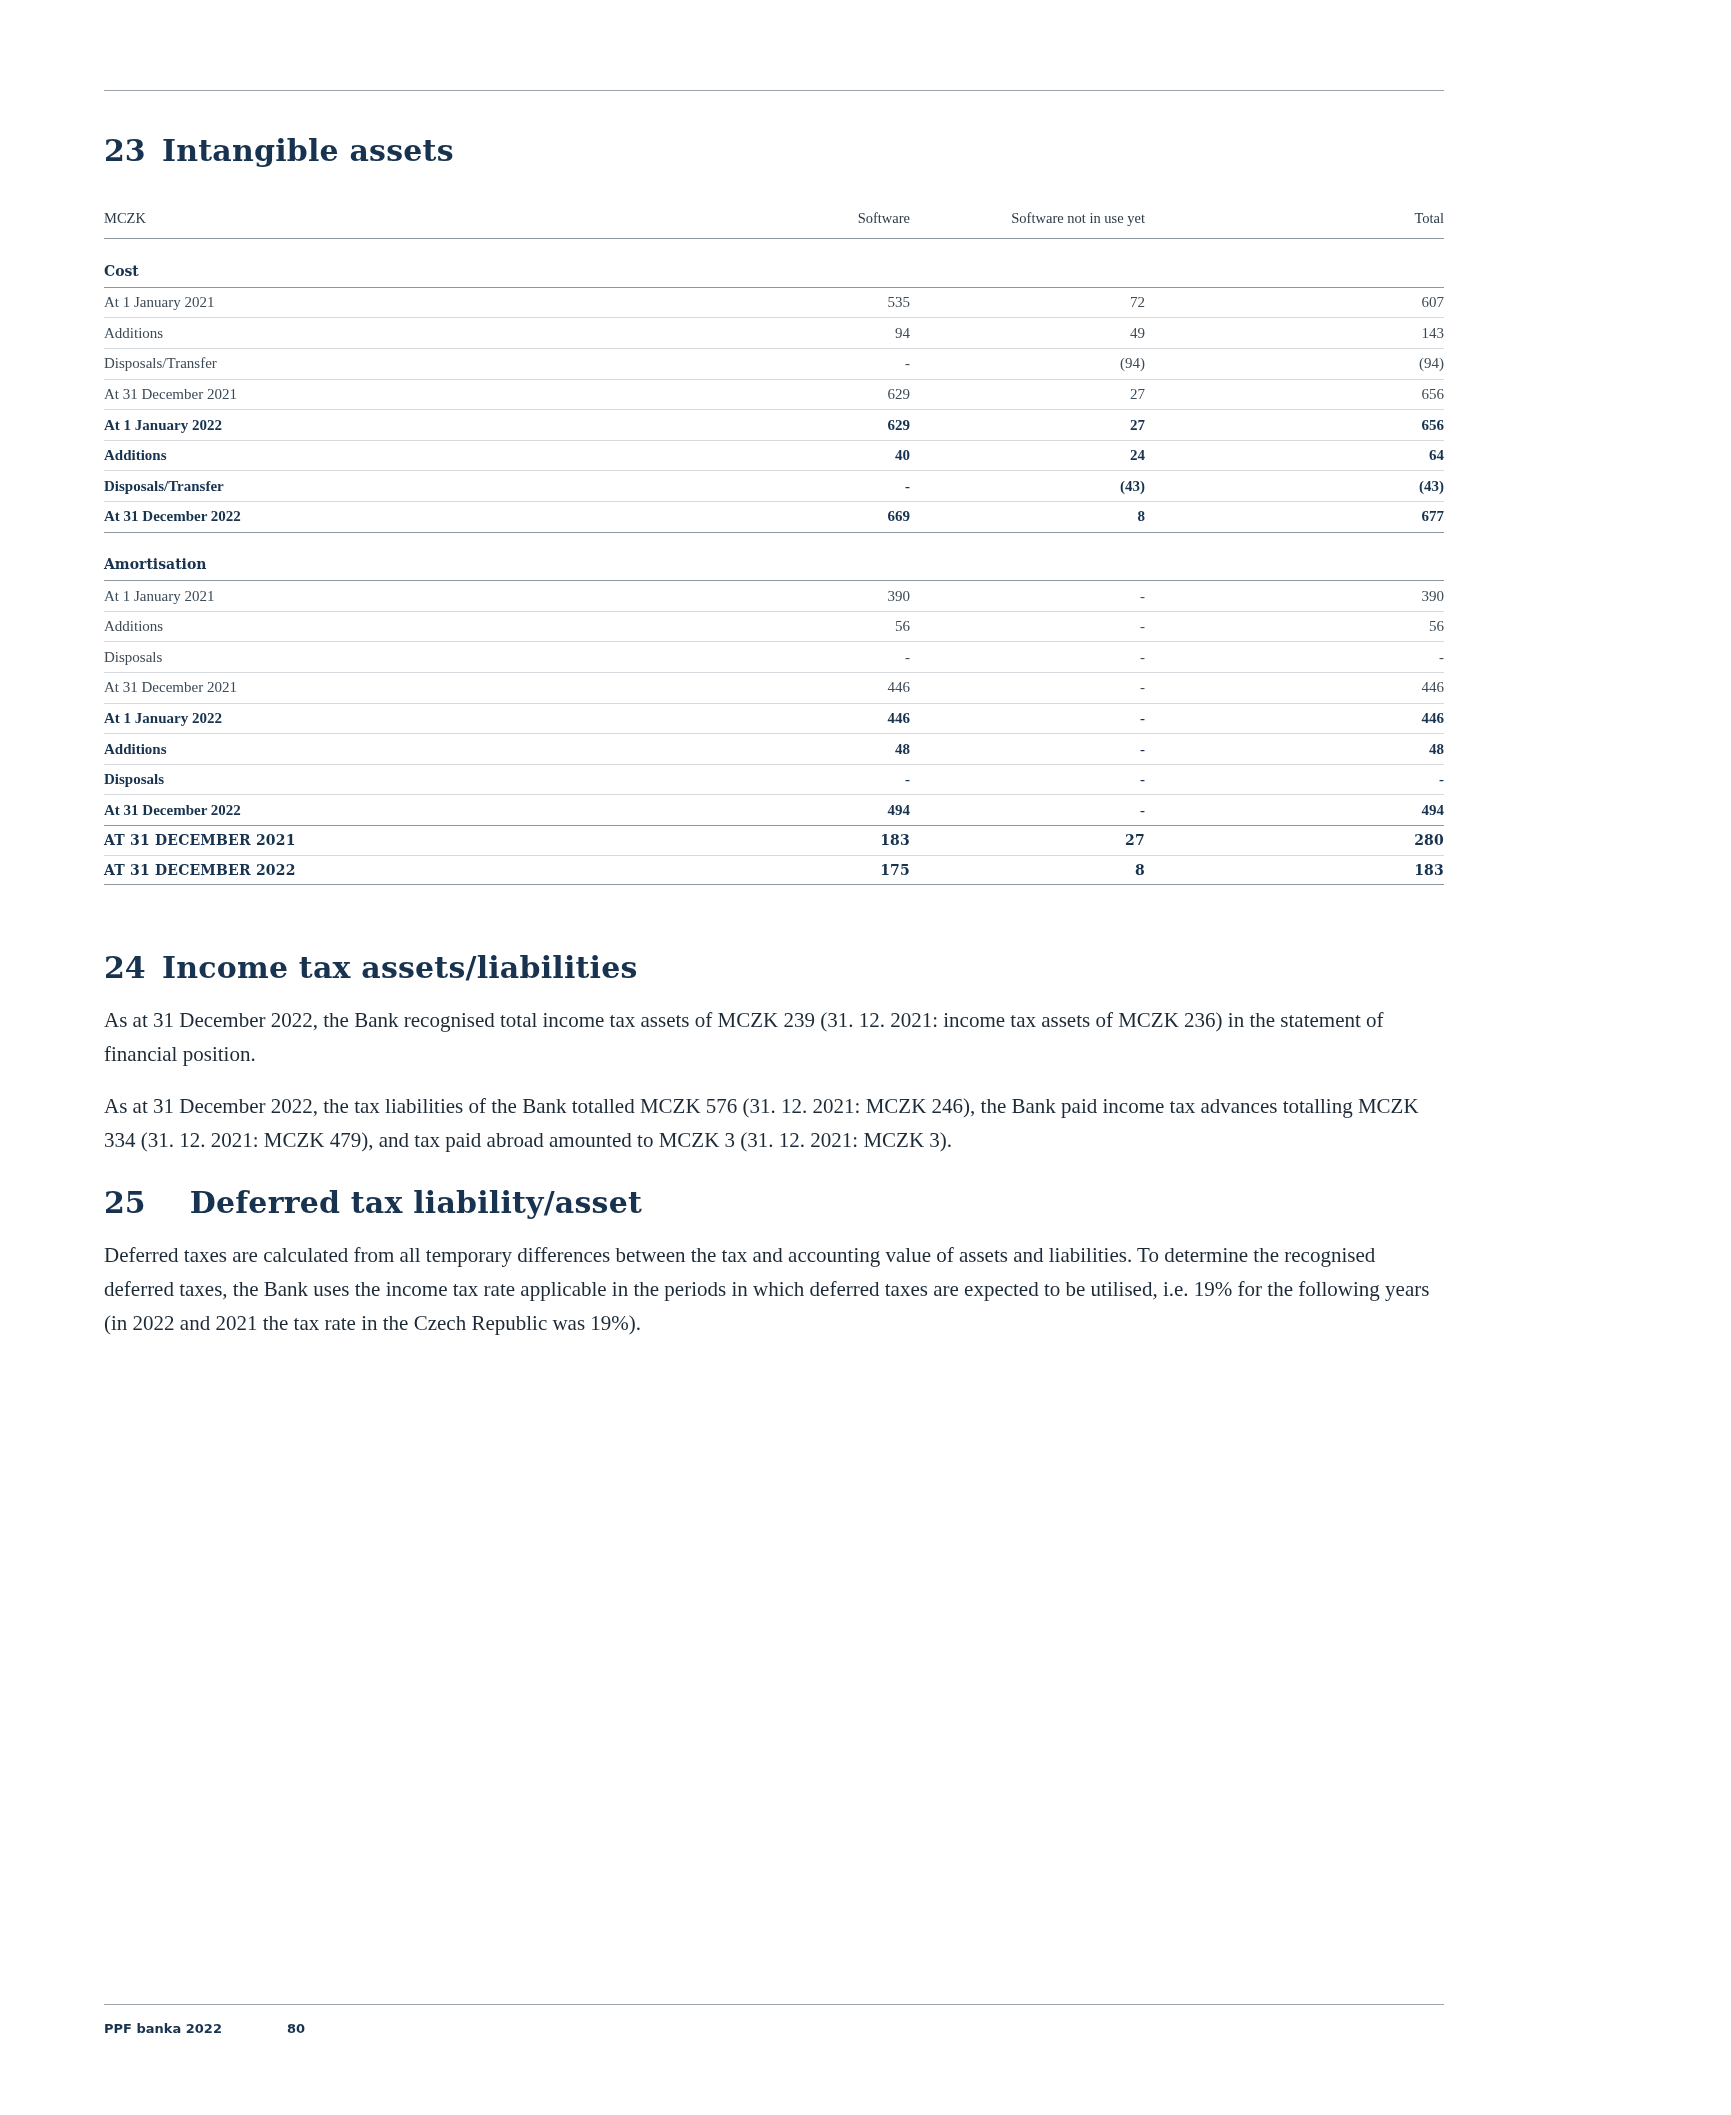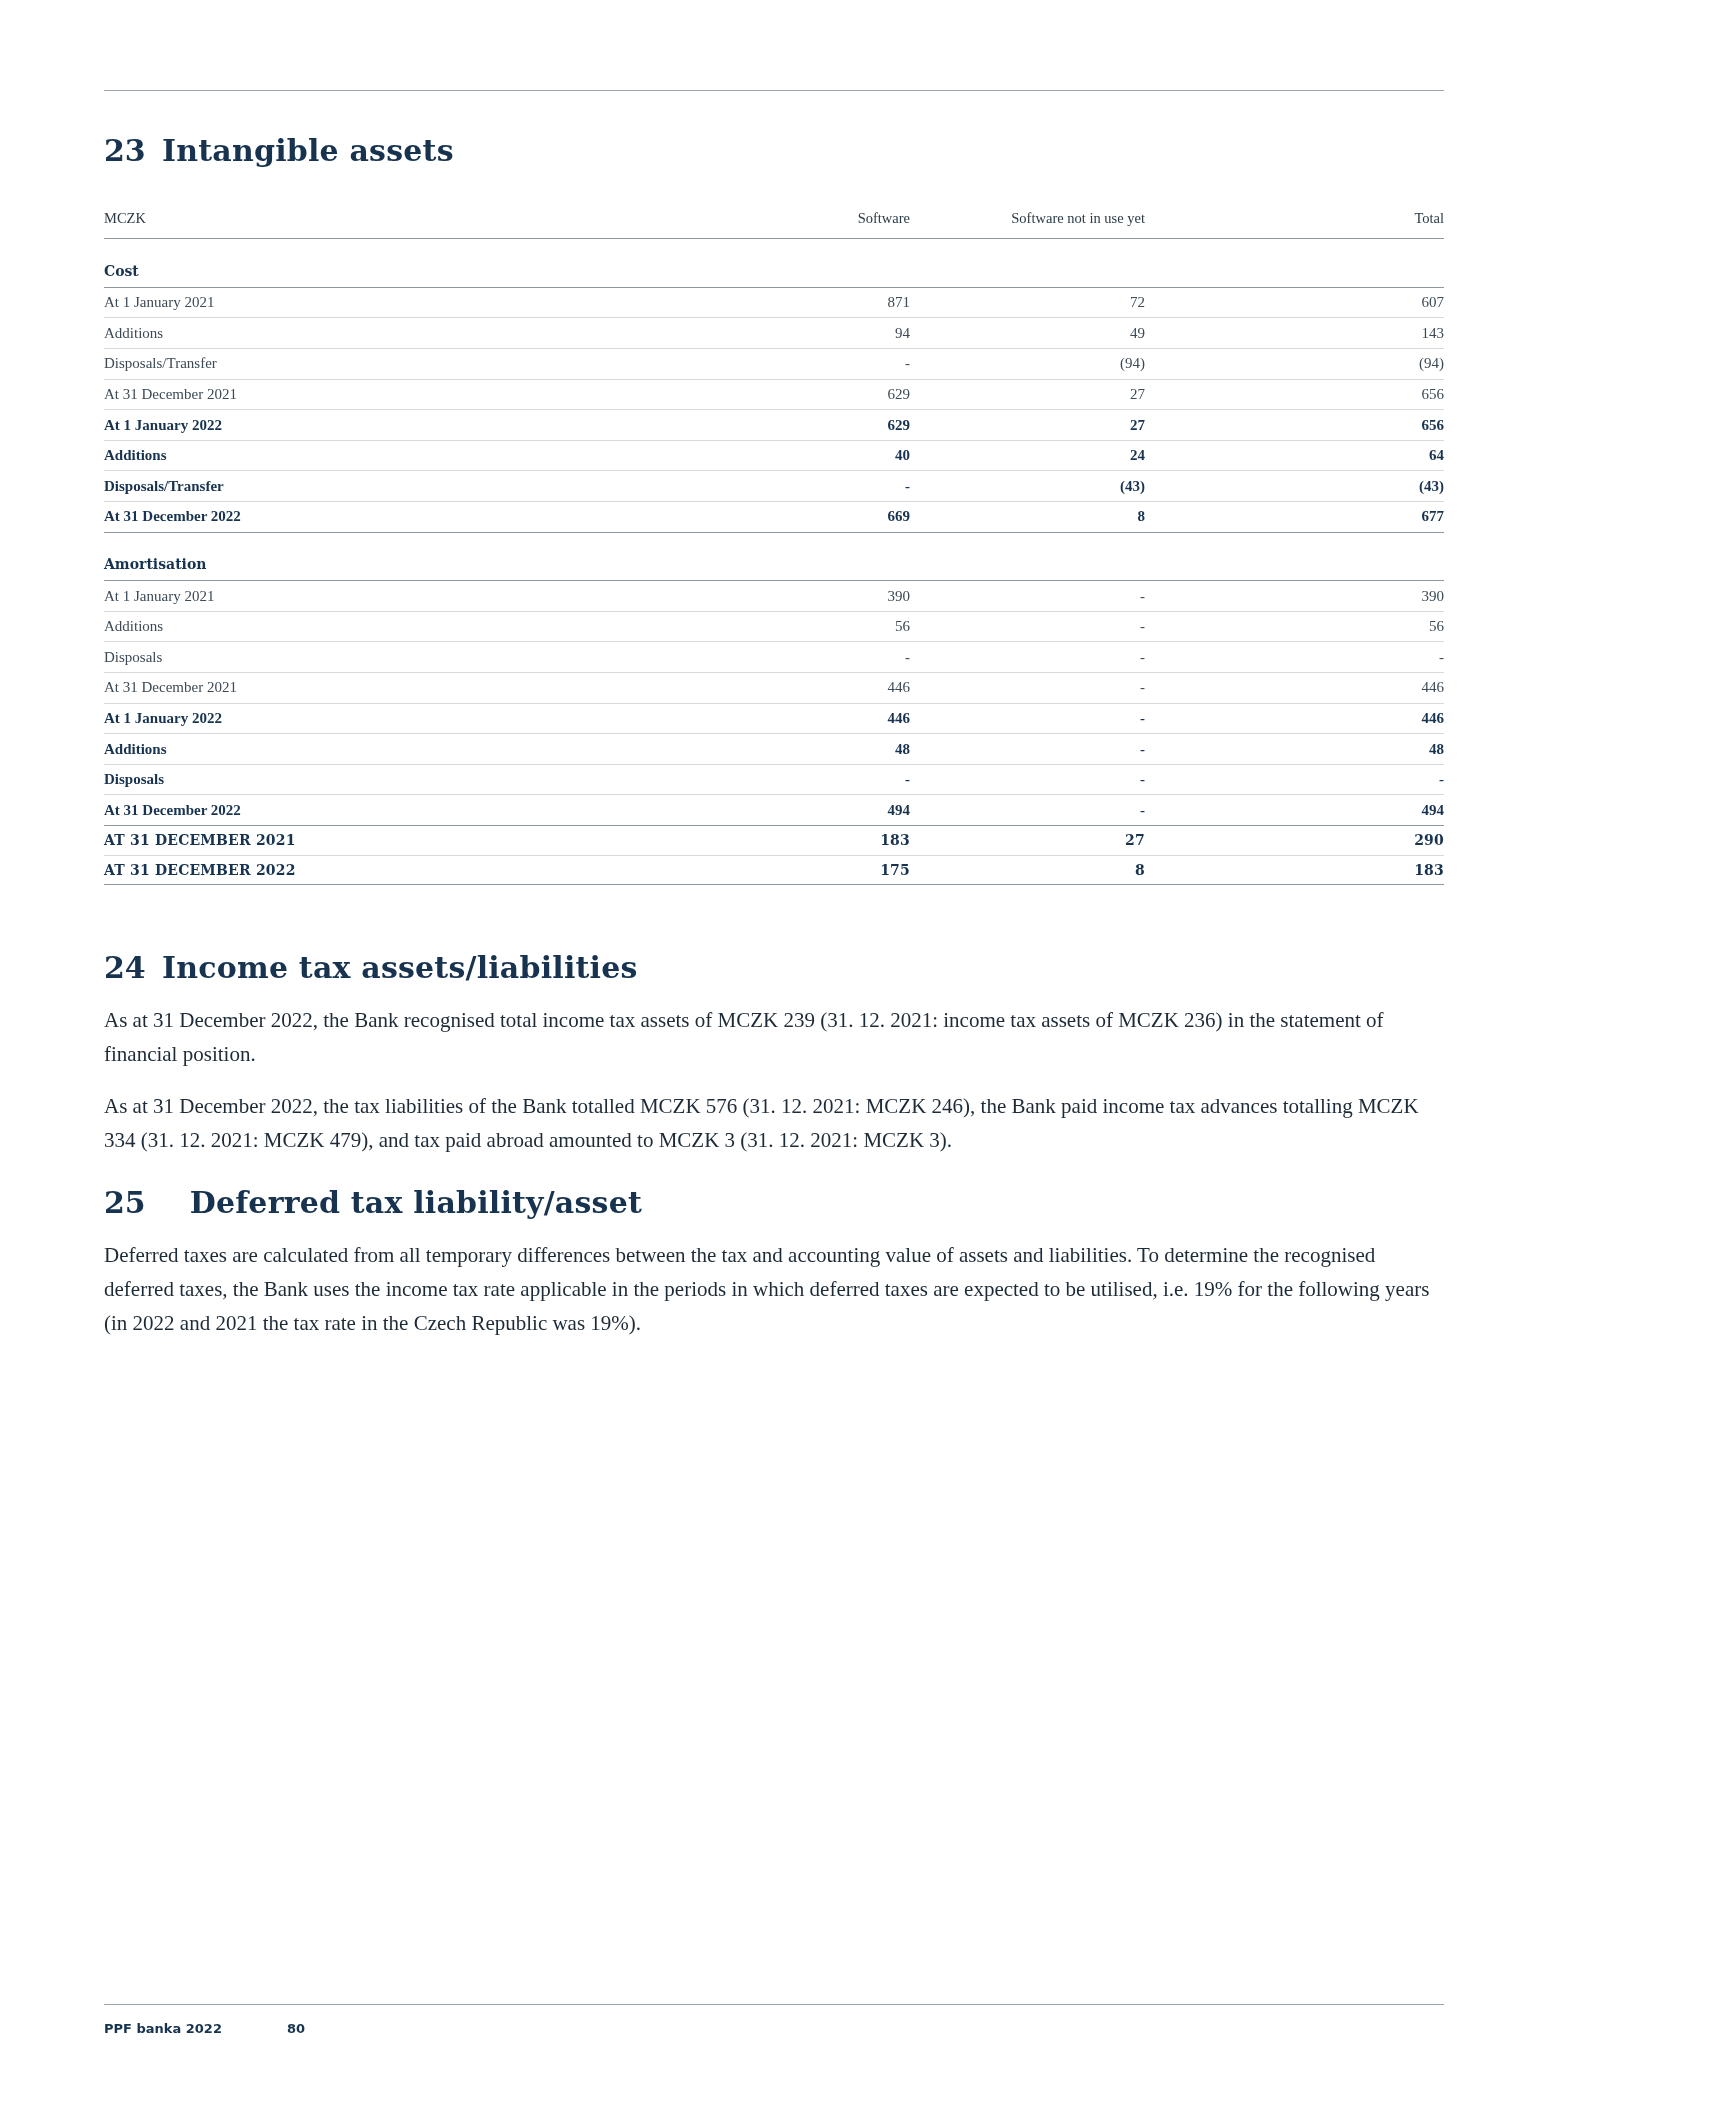--- a/index.html
+++ b/index.html
@@ -170,21 +170,21 @@
         <tr class="subhead">
           <td class="lbl">Cost</td>
           <td></td>
           <td></td>
           <td></td>
           <td></td>
         </tr>
 
         <tr class="data">
           <td class="lbl">At 1 January 2021</td>
-          <td>871</td>
+          <td>535</td>
           <td>72</td>
           <td></td>
           <td>607</td>
         </tr>
         <tr class="data">
           <td class="lbl">Additions</td>
           <td>94</td>
           <td>49</td>
           <td></td>
           <td>143</td>
@@ -296,21 +296,21 @@
           <td></td>
           <td>494</td>
         </tr>
 
 
         <tr class="data caps">
           <td class="lbl">AT 31 DECEMBER 2021</td>
           <td>183</td>
           <td>27</td>
           <td></td>
-          <td>290</td>
+          <td>280</td>
         </tr>
         <tr class="data caps strong-bottom">
           <td class="lbl">AT 31 DECEMBER 2022</td>
           <td>175</td>
           <td>8</td>
           <td></td>
           <td>183</td>
         </tr>
 
       </tbody>

